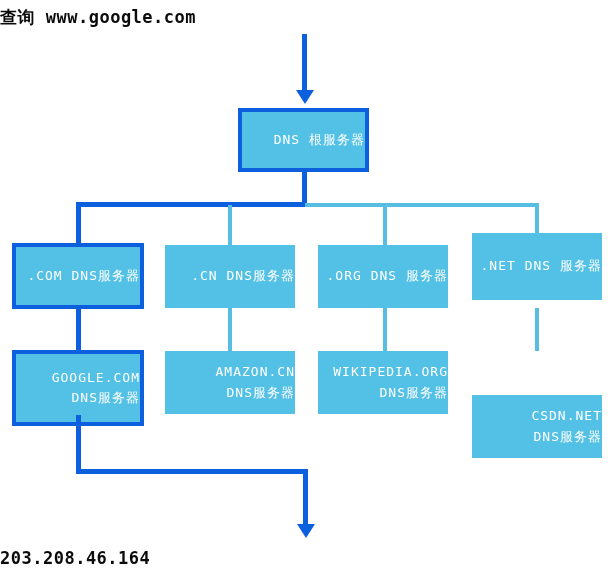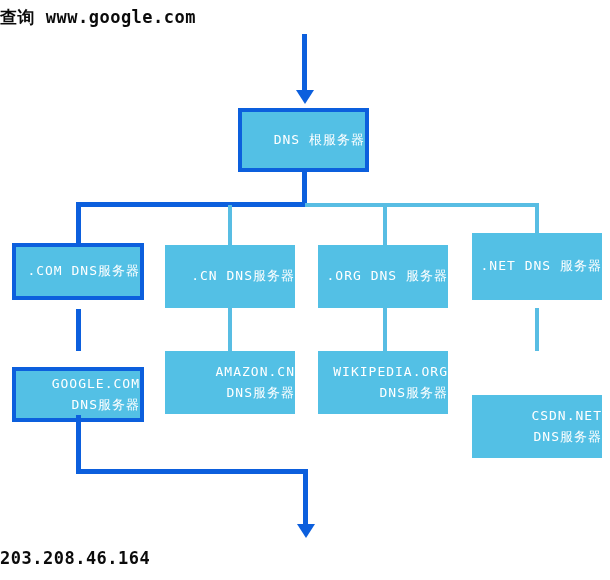--- a/index.html
+++ b/index.html
@@ -45,39 +45,39 @@
   <div class="vline dark" style="left:302px; top:172px; width:5px; height:35px;"></div>
 
   <div class="hline dark" style="left:76px;  top:202px; width:231px; height:5px;"></div>
   <div class="hline light" style="left:305px; top:203px; width:234px; height:4px;"></div>
 
   <div class="vline dark" style="left:76px;  top:202px; width:5px; height:43px;"></div>
   <div class="vline light" style="left:228px; top:205px; width:4px; height:40px;"></div>
   <div class="vline light" style="left:383px; top:205px; width:4px; height:40px;"></div>
   <div class="vline light" style="left:535px; top:205px; width:4px; height:40px;"></div>
 
-  <div class="box outlined" style="left:12px;  top:243px; width:132px; height:57px;">
+  <div class="box outlined" style="left:12px;  top:243px; width:132px; height:66px;">
     <span>.COM DNS服务器</span>
   </div>
   <div class="box" style="left:165px; top:245px; width:130px; height:63px;">
     <span>.CN DNS服务器</span>
   </div>
   <div class="box" style="left:318px; top:245px; width:130px; height:63px;">
     <span>.ORG DNS 服务器</span>
   </div>
   <div class="box" style="left:472px; top:233px; width:130px; height:67px;">
     <span>.NET DNS 服务器</span>
   </div>
 
   <div class="vline dark" style="left:76px;  top:309px; width:5px; height:42px;"></div>
   <div class="vline light" style="left:228px; top:308px; width:4px; height:43px;"></div>
   <div class="vline light" style="left:383px; top:308px; width:4px; height:43px;"></div>
   <div class="vline light" style="left:535px; top:308px; width:4px; height:43px;"></div>
 
-  <div class="box outlined" style="left:12px; top:350px; width:132px; height:55px;margin-top:17px;">
+  <div class="box outlined" style="left:12px; top:350px; width:132px; height:76px;">
     <span>GOOGLE.COM</span>
     <span>DNS服务器</span>
   </div>
   <div class="box" style="left:165px; top:351px; width:130px; height:63px;">
     <span>AMAZON.CN</span>
     <span>DNS服务器</span>
   </div>
   <div class="box" style="left:318px; top:351px; width:130px; height:63px;">
     <span>WIKIPEDIA.ORG</span>
     <span>DNS服务器</span>

